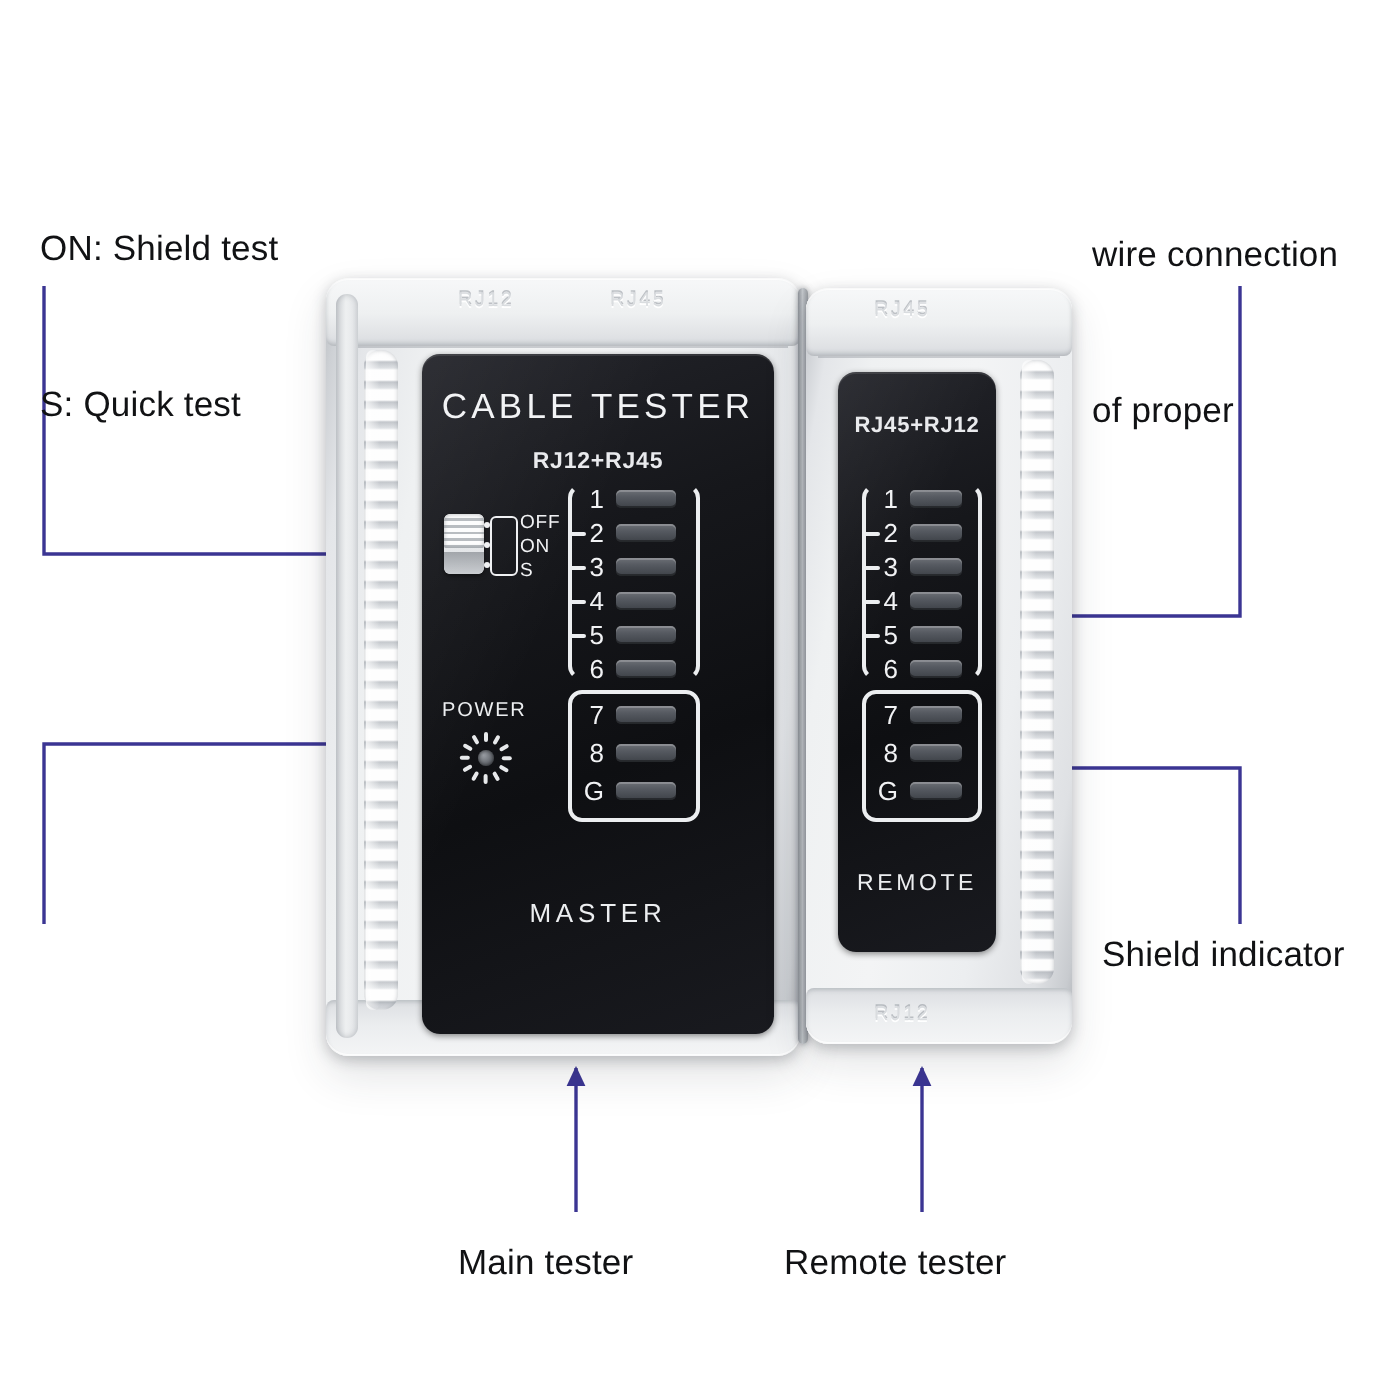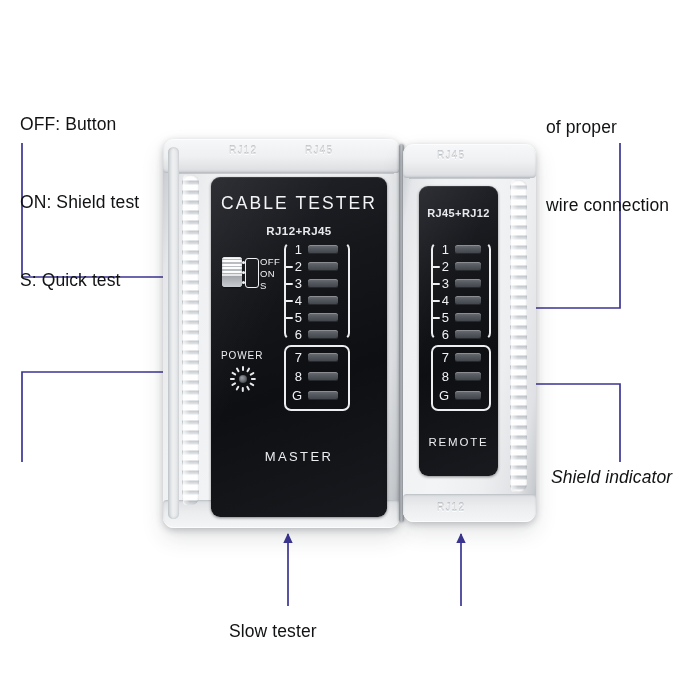--- a/index.html
+++ b/index.html
@@ -412,29 +412,29 @@
           <span class="lednum">G</span>
           <span class="ledlamp" style="width:26px;"></span>
         </div>
       </div>
 
       <div class="ffoot" style="top:250px;font-size:11.5px;letter-spacing:1.8px;">REMOTE</div>
     </div>
   </div>
 
   <div class="caption" style="left:20px;top:59px;">
-    <div>OFF: Button</div>
     <div>ON: Shield test</div>
     <div>S: Quick test</div>
   </div>
 
   <div class="caption" style="left:546px;top:62px;">
+    <div>wire connection</div>
     <div>of proper</div>
-    <div>wire connection</div>
   </div>
 
 
-  <div class="caption" style="left:551px;top:464px;font-style:italic;">Shield indicator</div>
-
-  <div class="caption" style="left:229px;top:618px;">Slow tester</div>
-
+  <div class="caption" style="left:551px;top:464px;">Shield indicator</div>
+
+  <div class="caption" style="left:229px;top:618px;">Main tester</div>
+
+  <div class="caption" style="left:392px;top:618px;">Remote tester</div>
 
 </div>
 
 </body></html>

